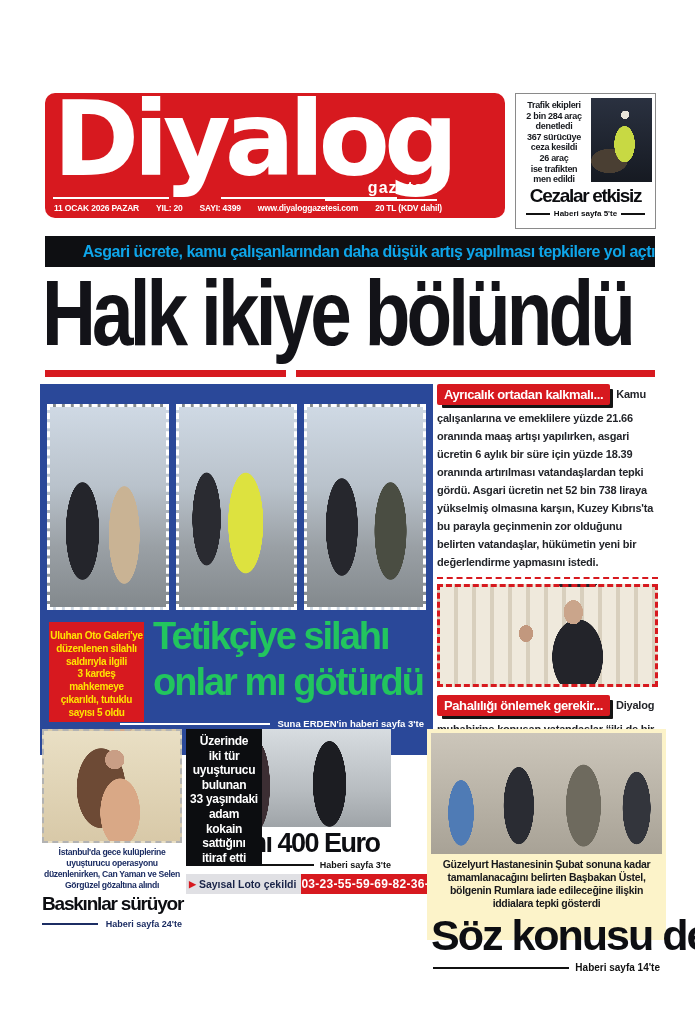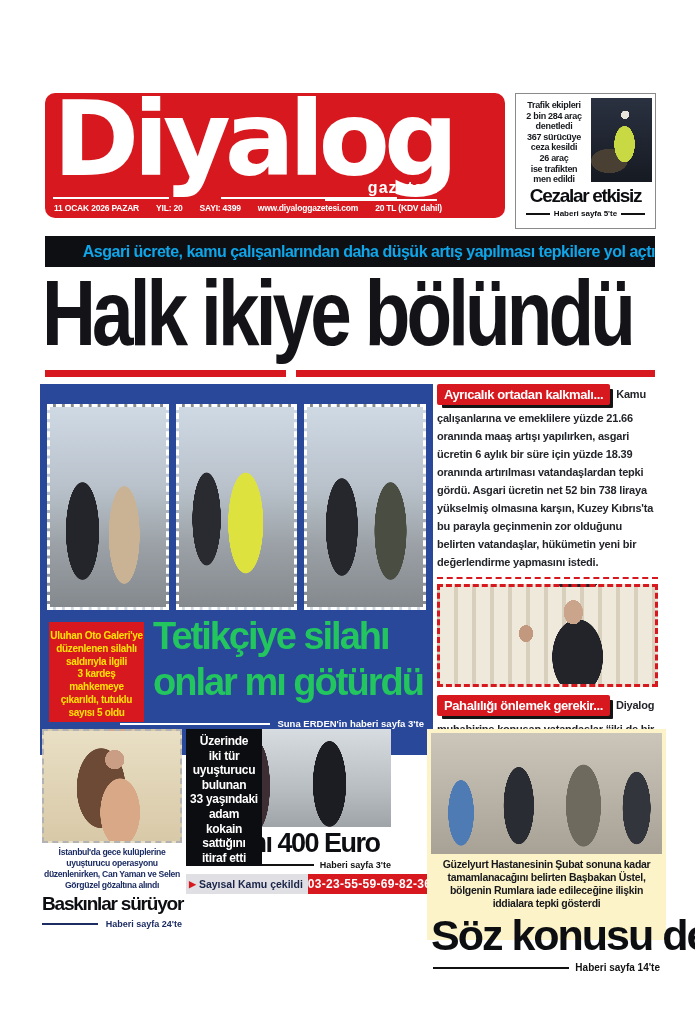--- a/index.html
+++ b/index.html
@@ -254,21 +254,21 @@
 itiraf etti</div>
     </div>
     <div class="c2-headline">4 gramı 400 Euro</div>
     <div class="bline c2-byline">
       <span class="line"></span>
       <span class="txt">Haberi sayfa 3'te</span>
     </div>
     <div class="lotto">
       <div class="lotto-label">
         <span class="lotto-arrow">▶</span>
-        <span>Sayısal Kamu çekildi</span>
+        <span>Sayısal Loto çekildi</span>
       </div>
       <div class="lotto-numbers">03-23-55-59-69-82-36-80</div>
     </div>
   </div>
 
   <div id="col3">
     <div class="c3-photo"></div>
     <div class="c3-summary">Güzelyurt Hastanesinin Şubat sonuna kadar tamamlanacağını belirten Başbakan Üstel, bölgenin Rumlara iade edileceğine ilişkin iddialara tepki gösterdi</div>
     <div class="c3-headline">Söz konusu değil</div>
     <div class="bline c3-byline">

